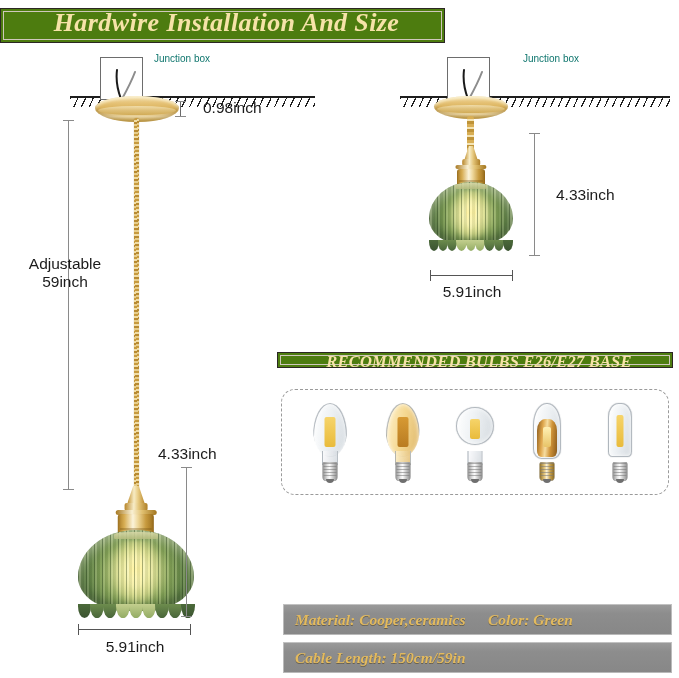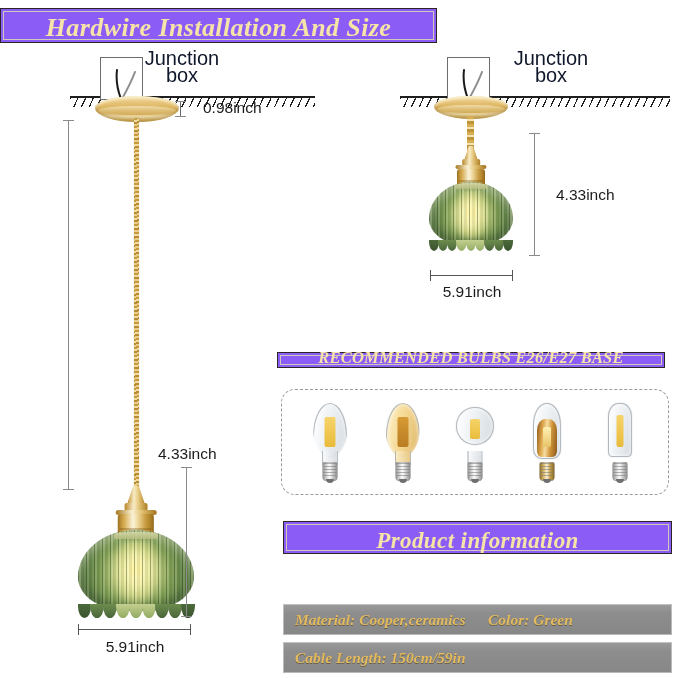--- a/index.html
+++ b/index.html
@@ -2,23 +2,23 @@
 <html><head>
 <meta charset="utf-8">
 <style>
   html,body{margin:0;padding:0;background:#fff;}
   body{width:679px;height:678px;position:relative;overflow:hidden;
        font-family:"Liberation Sans", sans-serif;color:#1b1b1b;}
 
   .canvas{position:absolute;inset:0;background:#fff;}
 
   
-  .banner{position:absolute;background:#8b5cf6;
-          display:flex;align-items:flex-end;justify-content:center;
-          box-shadow:inset 0 0 0 1px #2b2723;}
+  .banner{position:absolute;background:#4d7c0f;
+          display:flex;align-items:flex-start;justify-content:center;
+          box-shadow:inset 0 0 0 1px #2b2723;padding-left:8px;}
   .banner:before{content:"";position:absolute;left:3px;right:3px;top:3px;bottom:3px;
           border:1px solid #cfc8bb;pointer-events:none;}
   .banner span{position:relative;font-family:"Liberation Serif", serif;
           font-weight:bold;font-style:italic;color:#f6e3a8;
           letter-spacing:.4px;white-space:nowrap;}
 
   #hdr-main{left:0;top:8px;width:437px;height:35px;}
   #hdr-main span{font-size:26px;}
 
   #hdr-bulbs{left:277px;top:352px;width:388px;height:16px;}
@@ -34,21 +34,21 @@
     background-image:repeating-linear-gradient(115deg,#1f1f1f 0 1.2px,transparent 1.2px 7px);}
   #ceil-left{left:70px;top:96px;width:245px;}
   #ceil-right{left:400px;top:96px;width:270px;}
 
   
   .jbox{position:absolute;border:1px solid #6d6d6d;background:#fff;}
   .jbox svg{position:absolute;left:0;top:0;}
   #jbox-left{left:100px;top:57px;width:41px;height:41px;}
   #jbox-right{left:447px;top:57px;width:41px;height:41px;}
 
-  .jlabel{position:absolute;font-size:20px;line-height:17px;text-align:center;color:#0f172a;}
+  .jlabel{position:absolute;font-size:10px;line-height:17px;text-align:center;color:#0f766e;}
   #jlab-left{left:136px;top:50px;width:92px;}
   #jlab-right{left:505px;top:50px;width:92px;}
 
   
   .canopy{position:absolute;}
   .canopy .disc{position:absolute;left:0;top:0;width:100%;height:100%;
      border-radius:50%/46% 46% 54% 54%;
      background:linear-gradient(180deg,#f3e0b0 0%,#e6c378 26%,#d8ae55 55%,#f0dcab 80%,#cfa646 100%);
      box-shadow:inset 0 -3px 4px rgba(120,85,20,.35), inset 0 2px 3px rgba(255,248,220,.85);}
   .canopy .lip{position:absolute;left:4%;right:4%;top:40%;height:34%;
@@ -218,20 +218,22 @@
     <div class="disc"></div>
     <div class="lip"></div>
   </div>
 
   <div class="dimv" style="left:180px;top:101px;height:16px;background:#6a6a6a;"></div>
   <div class="dimlabel" style="left:203px;top:99px;">0.98inch</div>
 
   <div class="cable" style="left:134px;top:118px;height:372px;"></div>
 
   <div class="dimv" style="left:68px;top:120px;height:370px;"></div>
+  <div class="dimlabel" style="left:10px;top:255px;width:110px;text-align:center;">Adjustable
+59inch</div>
 
   <div class="socket" style="left:110px;top:486px;width:52px;height:52px;">
     <div class="cone"></div>
     <div class="neck"></div>
     <div class="ring"></div>
     <div class="body"></div>
   </div>
 
   <div class="shade" style="left:78px;top:530px;width:116px;height:92px;">
     <div class="dome">
@@ -341,23 +343,20 @@
       <div class="bulb tube">
         <div class="glass"></div>
         <div class="fila"></div>
         <div class="base"></div>
         <div class="tip"></div>
       </div>
 
     </div>
   </div>
 
-  <div class="banner" id="hdr-prod">
-    <span>Product information</span>
-  </div>
 
 
   <div class="specrow" id="row2">
     <b class="sp-a">Material: Cooper,ceramics</b>
     <b class="sp-b">Color:  Green</b>
   </div>
 
   <div class="specrow" id="row3">
     <b class="sp-a">Cable Length: 150cm/59in</b>
   </div>

